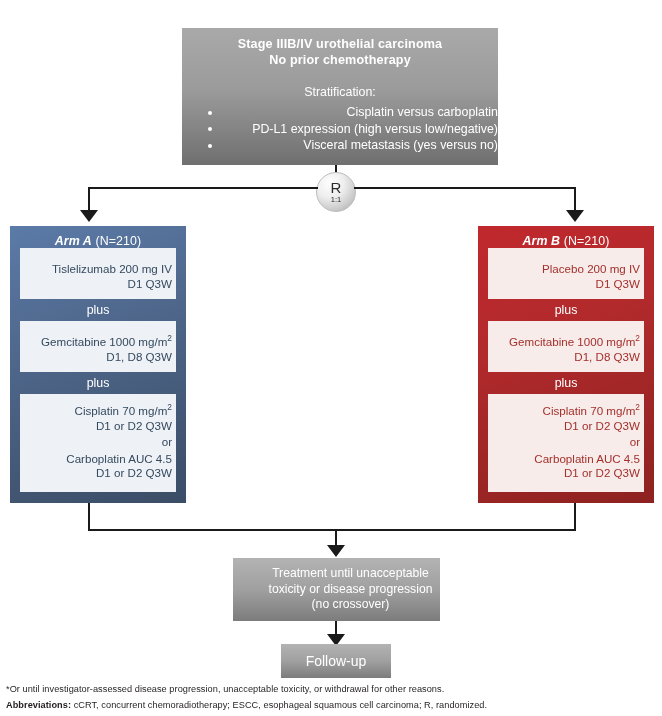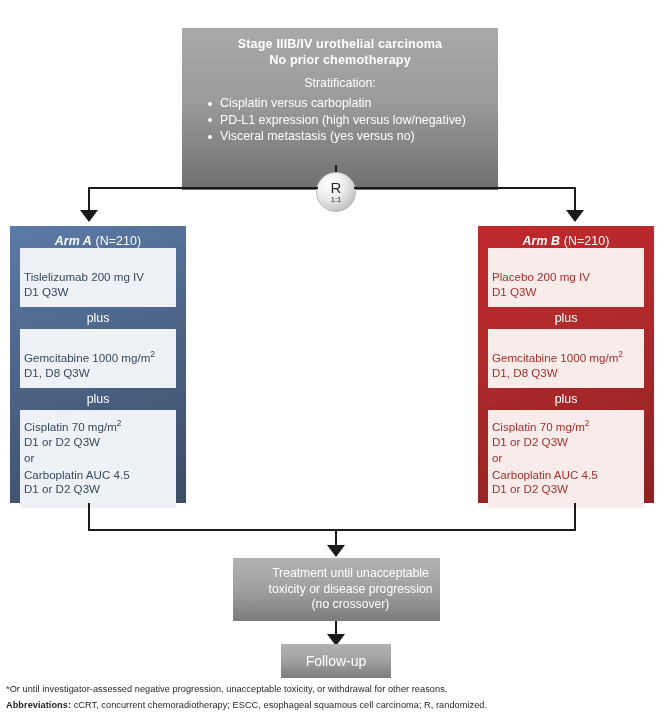--- a/index.html
+++ b/index.html
@@ -19,37 +19,37 @@
     font-size:14.5px;font-weight:bold;color:#231f20;
     letter-spacing:.1px;white-space:nowrap;
   }
   .title .fig{color:#e03a3e;}
 
   
   .box{position:absolute;box-sizing:border-box;}
 
   
   .topbox{
-    left:182px;top:28px;width:316px;height:162px;
+    left:182px;top:28px;width:316px;height:137px;
     background:linear-gradient(180deg,#a9a9a9 0%,#9b9b9b 45%,#6f6f6f 100%);
     color:#ffffff;
   }
   .topbox .hdr{
     text-align:center;font-weight:bold;font-size:12.6px;line-height:15.5px;
     padding-top:9px;letter-spacing:.15px;
   }
   .topbox .strat{
-    text-align:center;font-size:12.4px;line-height:15px;margin-top:8px;
+    text-align:center;font-size:12.4px;line-height:15px;margin-top:17px;
   }
   .topbox ul{
     list-style:none;margin:4px 0 0 0;padding:0 0 0 26px;
   }
   .topbox li{
     font-size:12.4px;line-height:16.5px;position:relative;padding-left:12px;
-    text-align:left;
+    text-align:right;
   }
   .topbox li:before{
     content:"";position:absolute;left:0;top:6.5px;
     width:4px;height:4px;border-radius:50%;background:#ffffff;
   }
 
   
   .rcircle{
     position:absolute;left:316px;top:172px;width:40px;height:40px;
     border-radius:50%;
@@ -75,22 +75,22 @@
   .arm .armlabel{
     text-align:center;color:#ffffff;font-size:12.4px;
     padding-top:8px;letter-spacing:.1px;
   }
   .arm .armlabel i{font-style:italic;font-weight:bold;}
   .plus{
     text-align:center;color:#ffffff;font-size:12.4px;
     padding:4px 0 4px 0;
   }
   .card{
-    margin:0 10px;box-sizing:border-box;padding:22px 4px 8px 4px;
-    text-align:left;font-size:11.6px;line-height:14.5px;
+    margin:0 10px;box-sizing:border-box;padding:14px 4px 8px 4px;
+    text-align:right;font-size:11.6px;line-height:14.5px;
   }
   .cardA{background:#eef2f7;color:#34495e;}
   .cardB{background:#f7ecea;color:#a4302c;}
   .card .sub{display:block;}
   .card .or{display:block;margin:2px 0;}
 
   
   .treatbox{
     left:233px;top:558px;width:207px;height:63px;
     background:linear-gradient(180deg,#b3b3b3 0%,#a0a0a0 50%,#7c7c7c 100%);
@@ -225,18 +225,18 @@
     </div>
   </div>
 
   <div class="ln" style="left:335px;top:621px;width:2px;height:22px;"></div>
   <div class="arrow" style="left:327px;top:634px;"></div>
 
   <div class="box followbox">
     <div class="t">Follow-up</div>
   </div>
 
-  <div class="foot foot1">*Or until investigator-assessed negative progression, unacceptable toxicity, or withdrawal for other reasons.</div>
+  <div class="foot foot1">*Or until investigator-assessed disease progression, unacceptable toxicity, or withdrawal for other reasons.</div>
   <div class="foot foot2">
     <b>Abbreviations:</b><span> cCRT, concurrent chemoradiotherapy; ESCC, esophageal squamous cell carcinoma; R, randomized.</span>
   </div>
 
 </div>
 
 </body></html>

